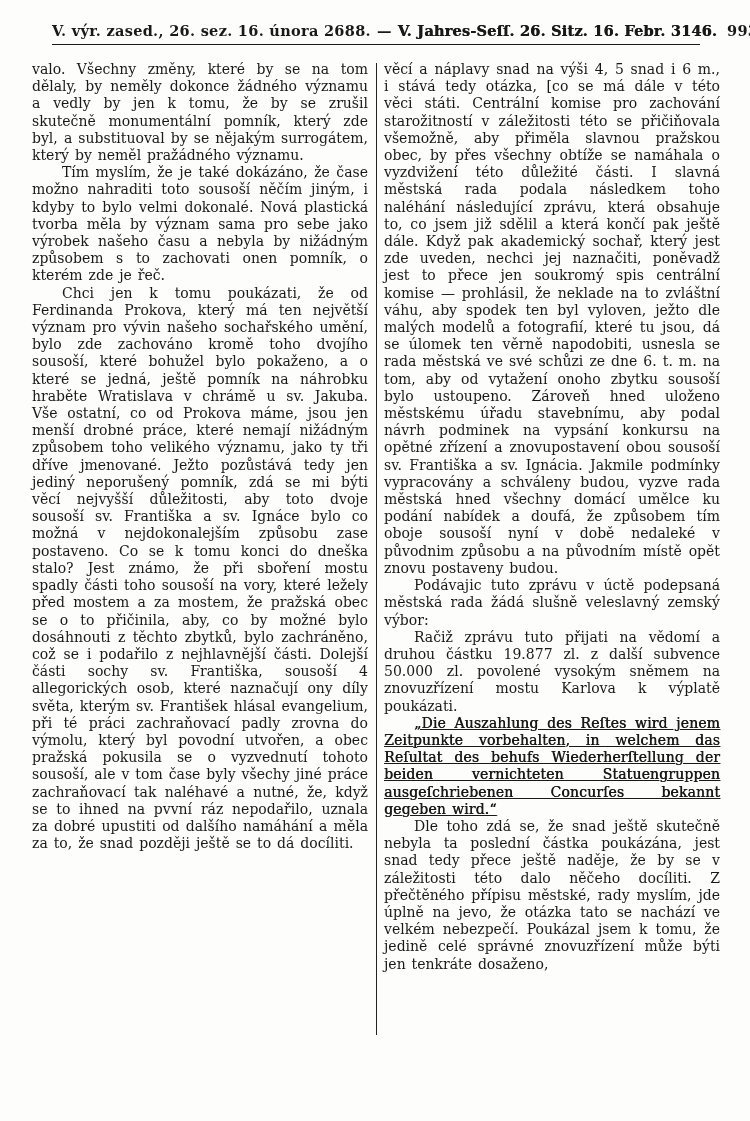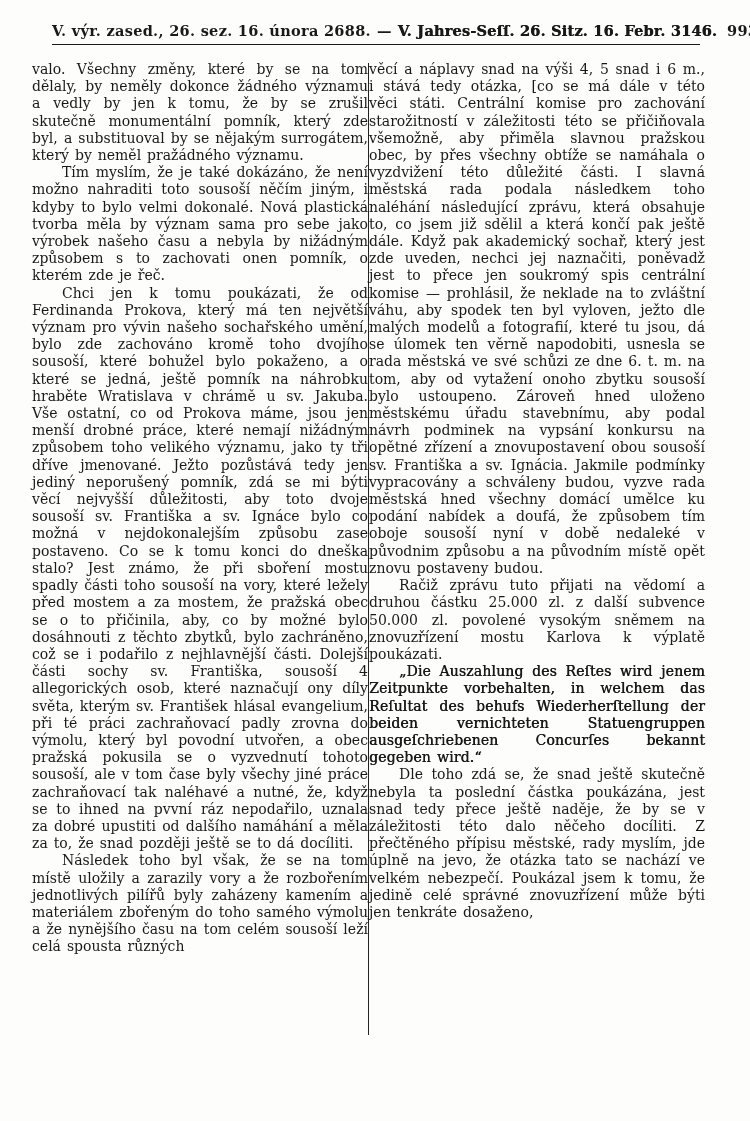--- a/index.html
+++ b/index.html
@@ -31,20 +31,21 @@
     border-bottom: 1.5px solid #1c1c1c;
   }
   .header .sep { padding: 0 6px; }
   .fraktur {
     letter-spacing: 0.2px;
     text-shadow: 0.45px 0 0 currentColor;
   }
   .header .pagenum { padding-left: 10px; }
   .columns {
     display: flex;
+    justify-content: space-between;
     margin-top: 16px;
   }
   .col {
     width: 336px;
   }
   .divider {
     width: 1px;
     background: #222;
     height: 972px;
     margin-top: 2px;
@@ -55,37 +56,38 @@
     font-size: 14px;
     line-height: 17.2px;
     text-align: justify;
     text-indent: 30px;
     word-spacing: 1.5px;
   }
   .para.noindent { text-indent: 0; }
   .para.fraktur-para {
     letter-spacing: 0.15px;
     text-shadow: 0.45px 0 0 currentColor;
+    text-decoration: underline;
   }
 </style>
 </head>
 <body>
 
 <div class="page">
   <div class="header">
     <span>V. výr. zased., 26. sez. 16. února 2688.</span><span class="sep">—</span><span class="fraktur">V. Jahres-Seſſ. 26. Sitz. 16. Febr. 3146.</span><span class="pagenum">993</span>
   </div>
   <div class="columns">
     <section class="col" id="col-left">
         <p class="para noindent">valo. Všechny změny, které by se na tom dělaly, by neměly dokonce žádného významu a vedly by jen k tomu, že by se zrušil skutečně monumentální pomník, který zde byl, a substituoval by se nějakým surrogátem, který by neměl pražádného významu.</p>
-        <p class="para">Tím myslím, že je také dokázáno, že není možno nahraditi toto sousoší něčím jiným, i kdyby to bylo velmi dokonalé. Nová plastická tvorba měla by význam sama pro sebe jako výrobek našeho času a nebyla by nižádným způsobem s to zachovati onen pomník, o kterém zde je řeč.</p>
+        <p class="para">Tím myslím, že je také dokázáno, že čase možno nahraditi toto sousoší něčím jiným, i kdyby to bylo velmi dokonalé. Nová plastická tvorba měla by význam sama pro sebe jako výrobek našeho času a nebyla by nižádným způsobem s to zachovati onen pomník, o kterém zde je řeč.</p>
         <p class="para">Chci jen k tomu poukázati, že od Ferdinanda Prokova, který má ten největší význam pro vývin našeho sochařského umění, bylo zde zachováno kromě toho dvojího sousoší, které bohužel bylo pokaženo, a o které se jedná, ještě pomník na náhrobku hraběte Wratislava v chrámě u sv. Jakuba. Vše ostatní, co od Prokova máme, jsou jen menší drobné práce, které nemají nižádným způsobem toho velikého významu, jako ty tři dříve jmenované. Ježto pozůstává tedy jen jediný neporušený pomník, zdá se mi býti věcí nejvyšší důležitosti, aby toto dvoje sousoší sv. Františka a sv. Ignáce bylo co možná v nejdokonalejším způsobu zase postaveno. Co se k tomu konci do dneška stalo? Jest známo, že při sboření mostu spadly části toho sousoší na vory, které ležely před mostem a za mostem, že pražská obec se o to přičinila, aby, co by možné bylo dosáhnouti z těchto zbytků, bylo zachráněno, což se i podařilo z nejhlavnější části. Dolejší části sochy sv. Františka, sousoší 4 allegorických osob, které naznačují ony díly světa, kterým sv. František hlásal evangelium, při té práci zachraňovací padly zrovna do výmolu, který byl povodní utvořen, a obec pražská pokusila se o vyzvednutí tohoto sousoší, ale v tom čase byly všechy jiné práce zachraňovací tak naléhavé a nutné, že, když se to ihned na pvvní ráz nepodařilo, uznala za dobré upustiti od dalšího namáhání a měla za to, že snad později ještě se to dá docíliti.</p>
-        <p class="para">Následek toho byl však, že se na tom místě uložily a zarazily vory a že rozbořením jednotlivých pilířů byly zaházeny kamením a materiálem zbořeným do toho samého výmolu a že nynějšího času na tom celém sousoší leží celá spousta různých</p>
       </section>
     <div class="divider"></div>
     <section class="col" id="col-right">
         <p class="para noindent">věcí a náplavy snad na výši 4, 5 snad i 6 m., i stává tedy otázka, [co se má dále v této věci státi. Centrální komise pro zachování starožitností v záležitosti této se přičiňovala všemožně, aby přiměla slavnou pražskou obec, by přes všechny obtíže se namáhala o vyzdvižení této důležité části. I slavná městská rada podala následkem toho naléhání následující zprávu, která obsahuje to, co jsem již sdělil a která končí pak ještě dále. Když pak akademický sochař, který jest zde uveden, nechci jej naznačiti, poněvadž jest to přece jen soukromý spis centrální komise — prohlásil, že neklade na to zvláštní váhu, aby spodek ten byl vyloven, ježto dle malých modelů a fotografií, které tu jsou, dá se úlomek ten věrně napodobiti, usnesla se rada městská ve své schůzi ze dne 6. t. m. na tom, aby od vytažení onoho zbytku sousoší bylo ustoupeno. Zároveň hned uloženo městskému úřadu stavebnímu, aby podal návrh podminek na vypsání konkursu na opětné zřízení a znovupostavení obou sousoší sv. Františka a sv. Ignácia. Jakmile podmínky vypracovány a schváleny budou, vyzve rada městská hned všechny domácí umělce ku podání nabídek a doufá, že způsobem tím oboje sousoší nyní v době nedaleké v původnim způsobu a na původním místě opět znovu postaveny budou.</p>
-        <p class="para">Račiž zprávu tuto přijati na vědomí a druhou částku 25.000 zl. z další subvence 50.000 zl. povolené vysokým sněmem na znovuzřízení mostu Karlova k výplatě poukázati.</p>
+        <p class="para">Podávajic tuto zprávu v úctě podepsaná městská rada žádá slušně veleslavný zemský výbor:</p>
+        <p class="para">Račiž zprávu tuto přijati na vědomí a druhou částku 19.877 zl. z další subvence 50.000 zl. povolené vysokým sněmem na znovuzřízení mostu Karlova k výplatě poukázati.</p>
         <p class="para fraktur-para">„Die Auszahlung des Reſtes wird jenem Zeitpunkte vorbehalten, in welchem das Reſultat des behufs Wiederherſtellung der beiden vernichteten Statuengruppen ausgeſchriebenen Concurſes bekannt gegeben wird.“</p>
         <p class="para">Dle toho zdá se, že snad ještě skutečně nebyla ta poslední částka poukázána, jest snad tedy přece ještě naděje, že by se v záležitosti této dalo něčeho docíliti. Z přečtěného přípisu městské, rady myslím, jde úplně na jevo, že otázka tato se nachází ve velkém nebezpečí. Poukázal jsem k tomu, že jedině celé správné znovuzřízení může býti jen tenkráte dosaženo,</p>
       </section>
   </div>
 </div>
 
 </body></html>

